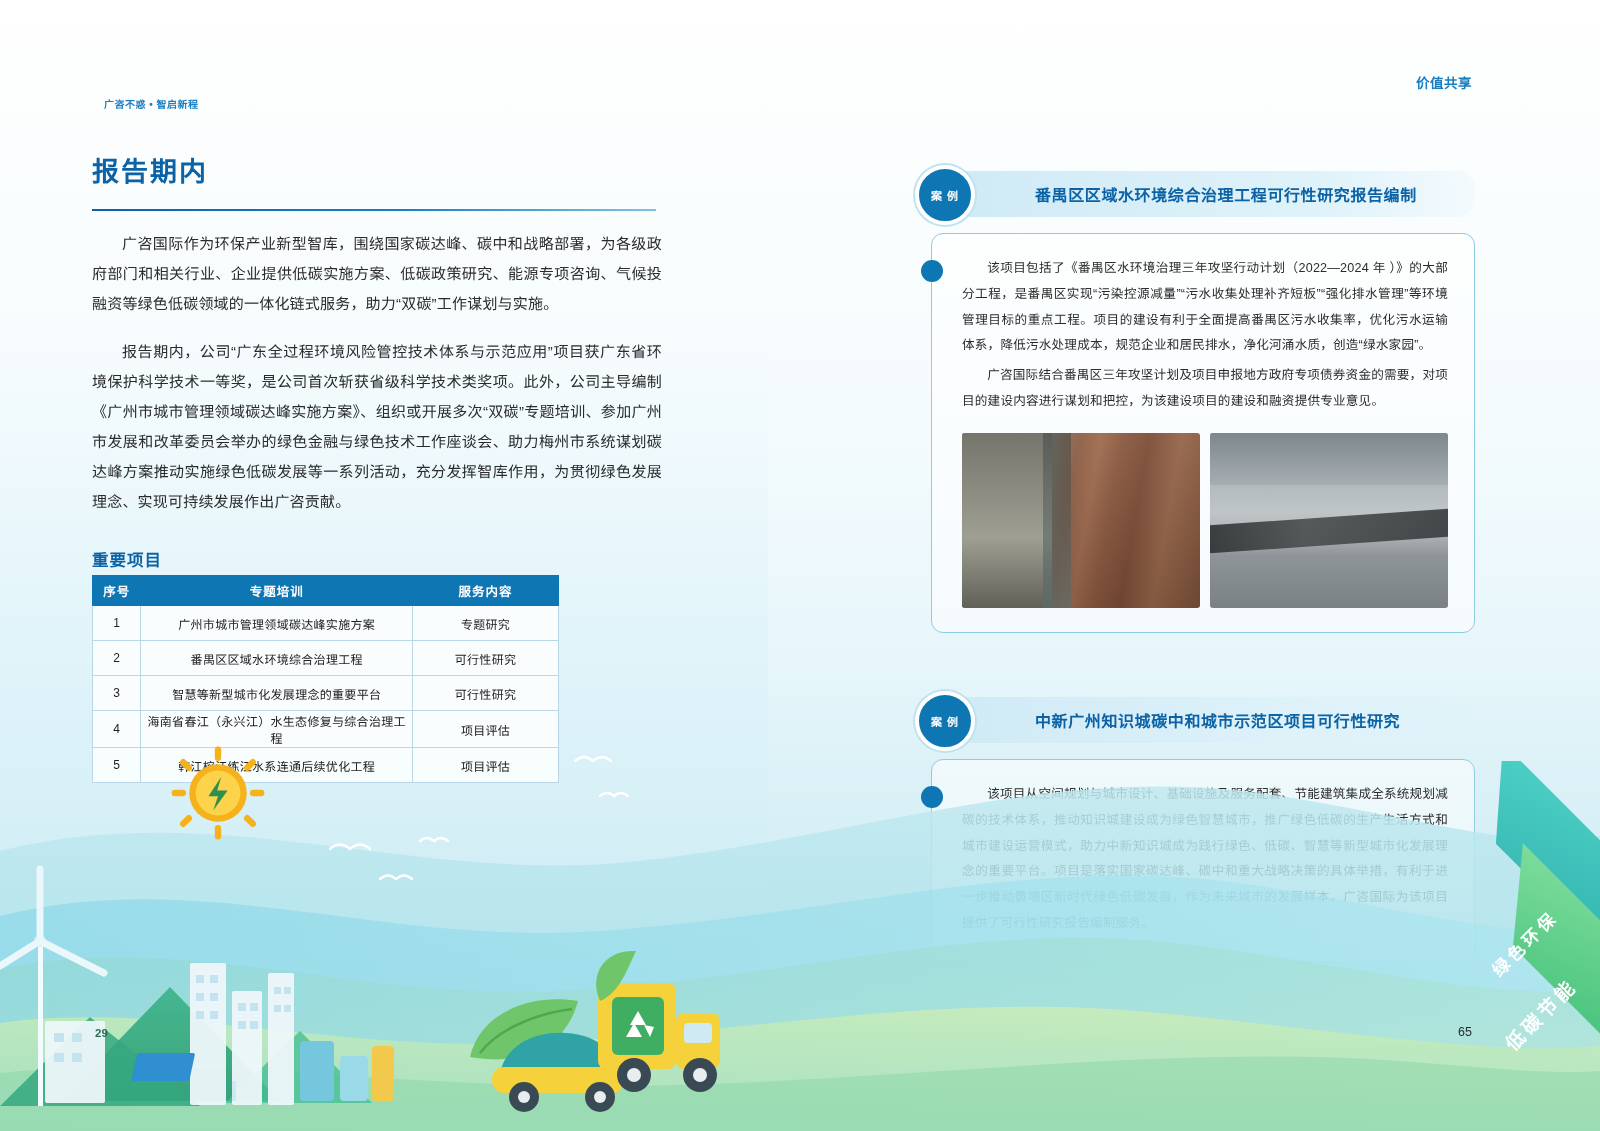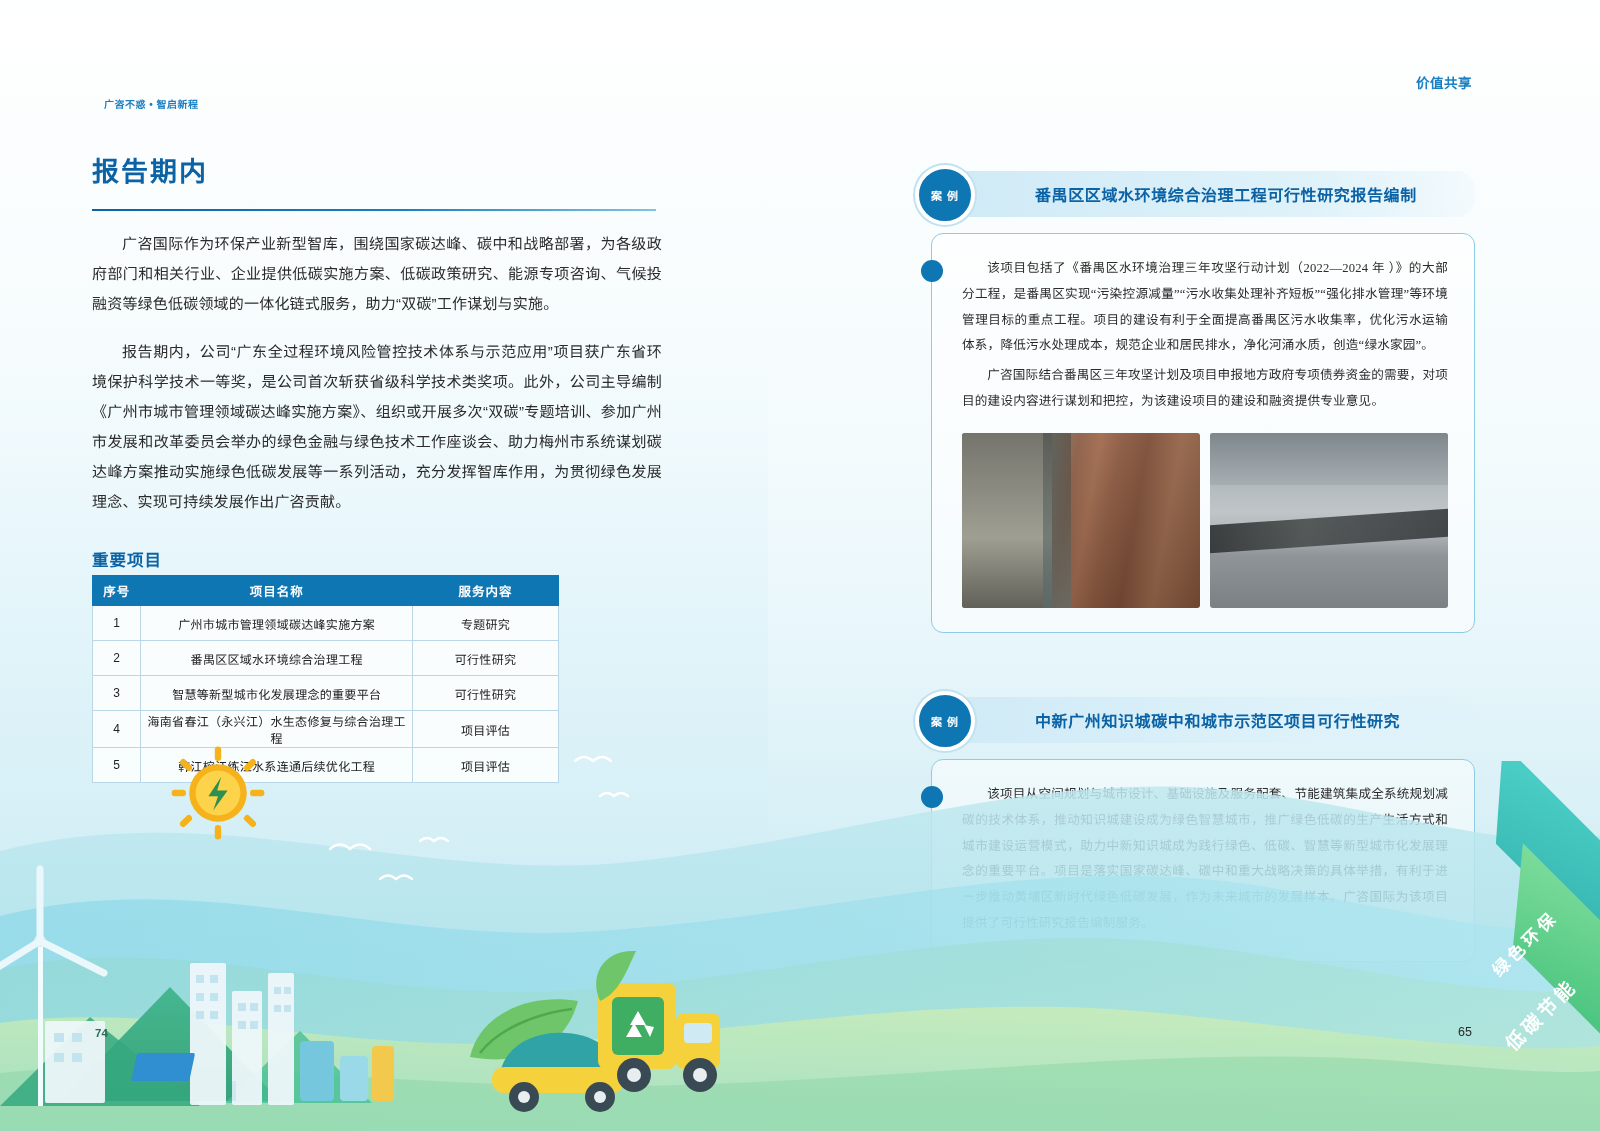--- a/index.html
+++ b/index.html
@@ -134,21 +134,20 @@
     width: 22px; height: 22px; border-radius: 50%;
     background: #0e76b3;
   }
   .case-p {
     font-size: 12.6px;
     line-height: 2.05;
     color: #2b2b2b;
     text-align: justify;
     text-indent: 2em;
     letter-spacing: 0.2px;
-    font-family: Liberation Serif, serif;
   }
   .case-p + .case-p { margin-top: 4px; }
 
   .photo-row { display: flex; gap: 10px; margin-top: 18px; }
   .photo {
     width: 246px; height: 175px; border-radius: 3px;
     position: relative; overflow: hidden;
   }
   .photo-1 {
     background:
@@ -227,21 +226,21 @@
 
     <div class="body-p">广咨国际作为环保产业新型智库，围绕国家碳达峰、碳中和战略部署，为各级政府部门和相关行业、企业提供低碳实施方案、低碳政策研究、能源专项咨询、气候投融资等绿色低碳领域的一体化链式服务，助力“双碳”工作谋划与实施。</div>
     <div class="body-p">报告期内，公司“广东全过程环境风险管控技术体系与示范应用”项目获广东省环境保护科学技术一等奖，是公司首次斩获省级科学技术类奖项。此外，公司主导编制《广州市城市管理领域碳达峰实施方案》、组织或开展多次“双碳”专题培训、参加广州市发展和改革委员会举办的绿色金融与绿色技术工作座谈会、助力梅州市系统谋划碳达峰方案推动实施绿色低碳发展等一系列活动，充分发挥智库作用，为贯彻绿色发展理念、实现可持续发展作出广咨贡献。</div>
 
     <div class="sub-title">重要项目</div>
 
     <table class="proj">
       <thead>
         <tr>
           <th class="idx">序号</th>
-          <th class="nm">项目名称</th>
+          <th class="nm">专题培训</th>
           <th class="svc">服务内容</th>
         </tr>
       </thead>
       <tbody>
         <tr>
           <td class="idx">1</td>
           <td class="nm">广州市城市管理领域碳达峰实施方案</td>
           <td class="svc">专题研究</td>
         </tr>
         <tr>
@@ -446,15 +445,15 @@
         <stop offset="0%" stop-color="#7ddc9a"></stop>
           <stop offset="100%" stop-color="#49c47f"></stop>
       </linearGradient>
     </defs>
     <path d="M110,10 L330,10 L330,86 L176,86 Z" fill="url(#rib1)" transform="rotate(45 170 60)"></path>
     <path d="M130,110 L330,110 L330,190 L196,190 Z" fill="url(#rib2)" transform="rotate(45 190 160)"></path>
   </svg>
   <div class="corner-text">绿色环保</div>
   <div class="corner-text2">低碳节能</div>
 
-  <div class="pg-num-left">74</div>
+  <div class="pg-num-left">29</div>
   <div class="pg-num-right">65</div>
 </div>
 
 </body></html>

